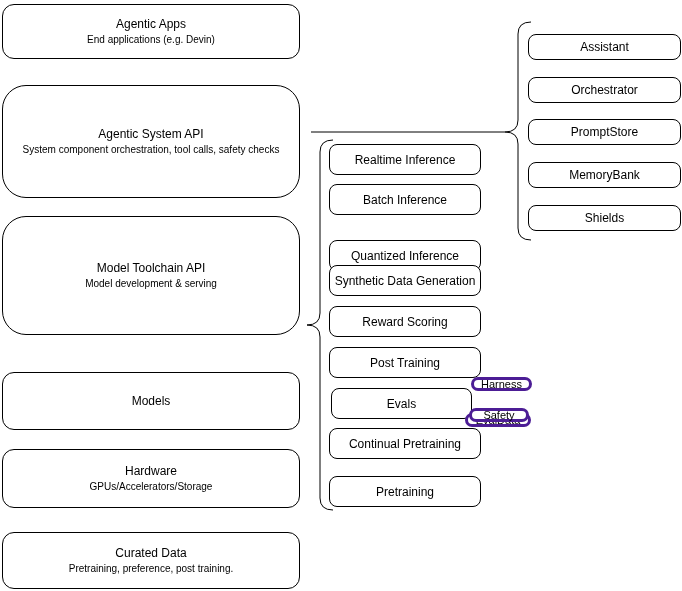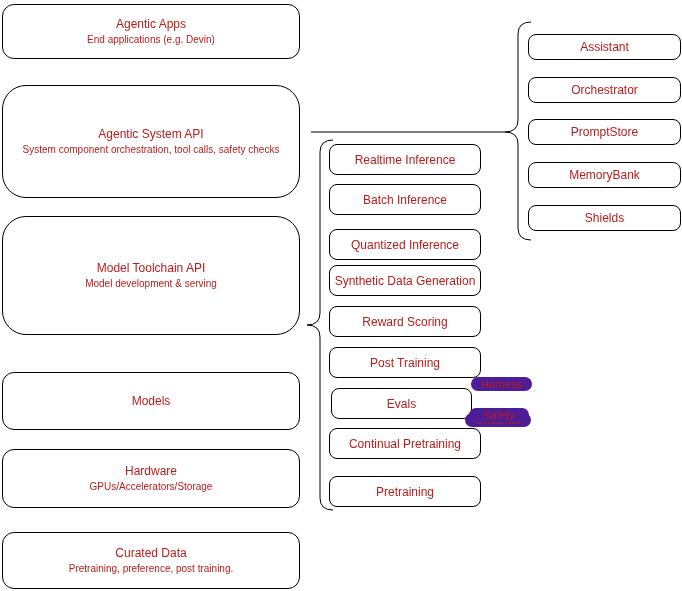--- a/index.html
+++ b/index.html
@@ -6,21 +6,21 @@
     margin: 0;
     padding: 0;
     background: #ffffff;
     font-family: "Liberation Sans", sans-serif;
   }
   .canvas {
     position: relative;
     width: 682px;
     height: 591px;
     background: #ffffff;
-    color: #b91c1c;
+    color: #000000;
     overflow: hidden;
   }
   
   .lbox {
     position: absolute;
     left: 2px;
     width: 298px;
     box-sizing: border-box;
     border: 1px solid #000000;
     background: #ffffff;
@@ -62,21 +62,21 @@
     display: flex;
     align-items: center;
     justify-content: center;
     font-size: 12px;
     text-align: center;
   }
   
   .pill {
     position: absolute;
     box-sizing: border-box;
-    border: 7px solid #4c1d95;
+    border: 3px solid #4c1d95;
     border-radius: 8px;
     background: #ffffff;
     display: flex;
     align-items: center;
     justify-content: center;
     font-size: 11px;
     line-height: 12px;
     z-index: 3;
   }
   .overlay-svg {
@@ -122,21 +122,21 @@
     <path d="M333 140 Q320 140 320 152 L320 313 Q320 325 307 325 Q320 325 320 337 L320 498 Q320 510 333 510" stroke="#000000" stroke-width="1" fill="none"></path>
     <path d="M531 22 Q518 22 518 34 L518 120 Q518 132 505 132 Q518 132 518 144 L518 228 Q518 240 531 240" stroke="#000000" stroke-width="1" fill="none"></path>
   </svg>
 
   <div class="mbox" style="top:144px;">
       <span>Realtime Inference</span>
     </div>
   <div class="mbox" style="top:184px;">
       <span>Batch Inference</span>
     </div>
-  <div class="mbox" style="top:229px;">
+  <div class="mbox" style="top:240px;">
       <span>Quantized Inference</span>
     </div>
   <div class="mbox" style="top:265px;">
       <span>Synthetic Data Generation</span>
     </div>
   <div class="mbox" style="top:306px;">
       <span>Reward Scoring</span>
     </div>
   <div class="mbox" style="top:347px;">
       <span>Post Training</span>

